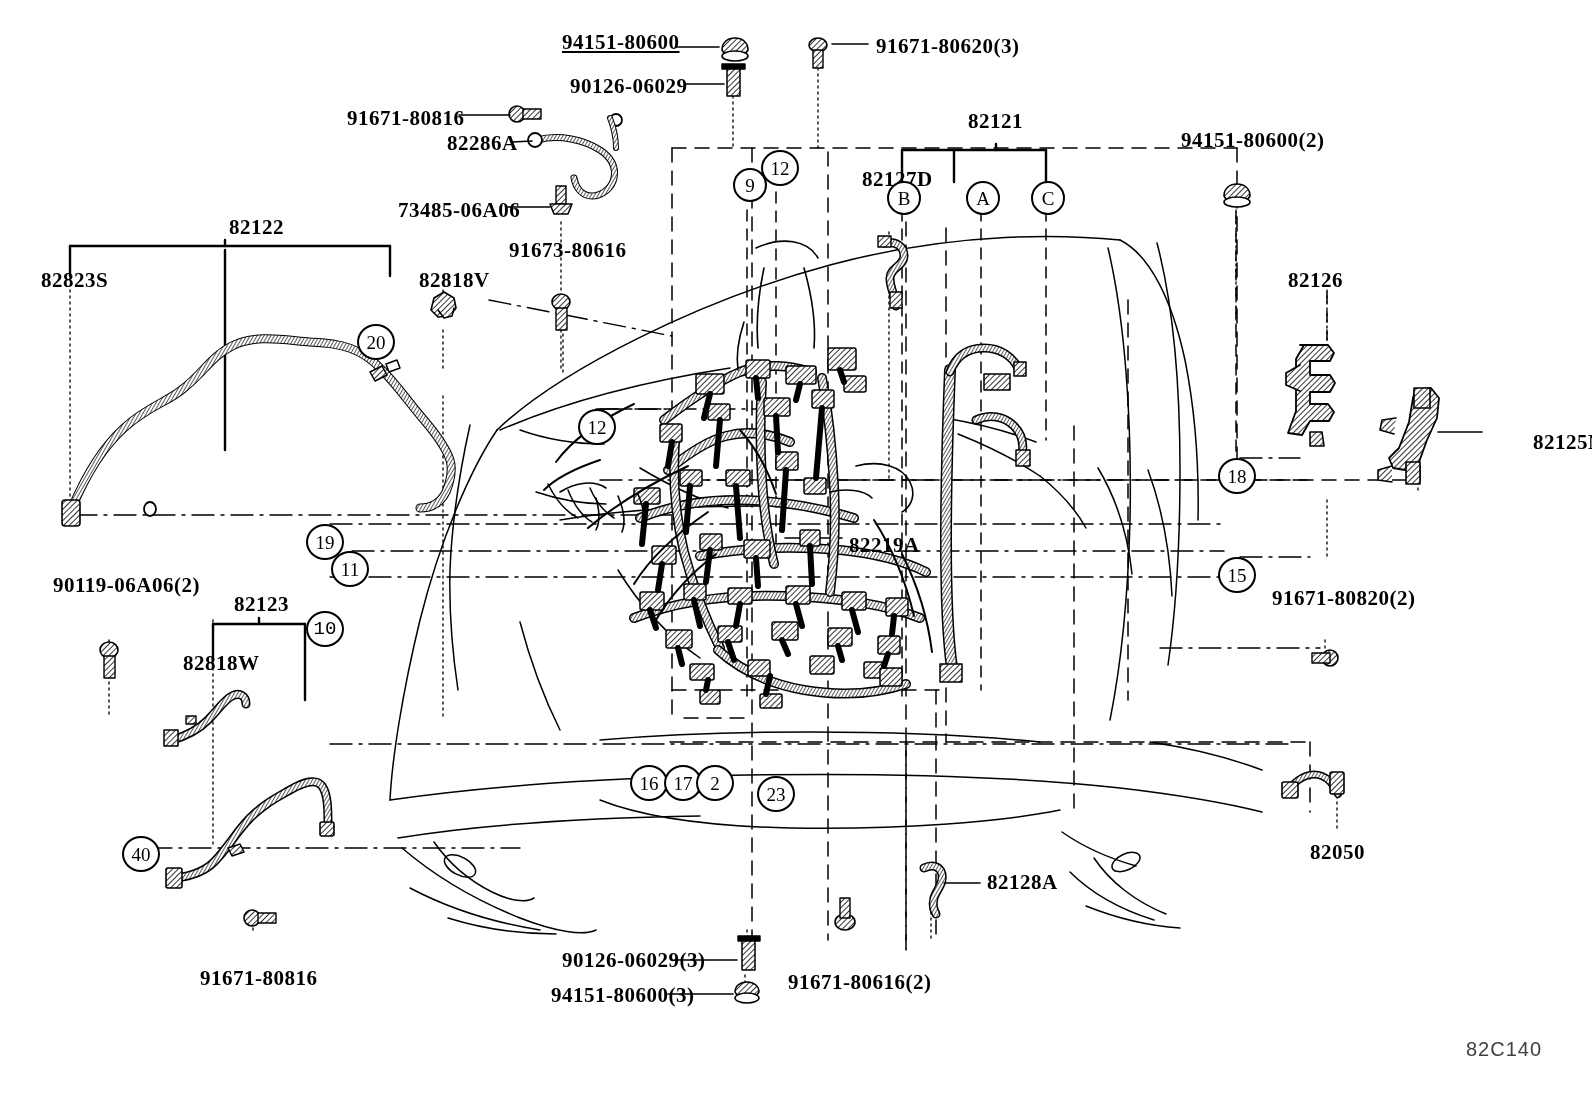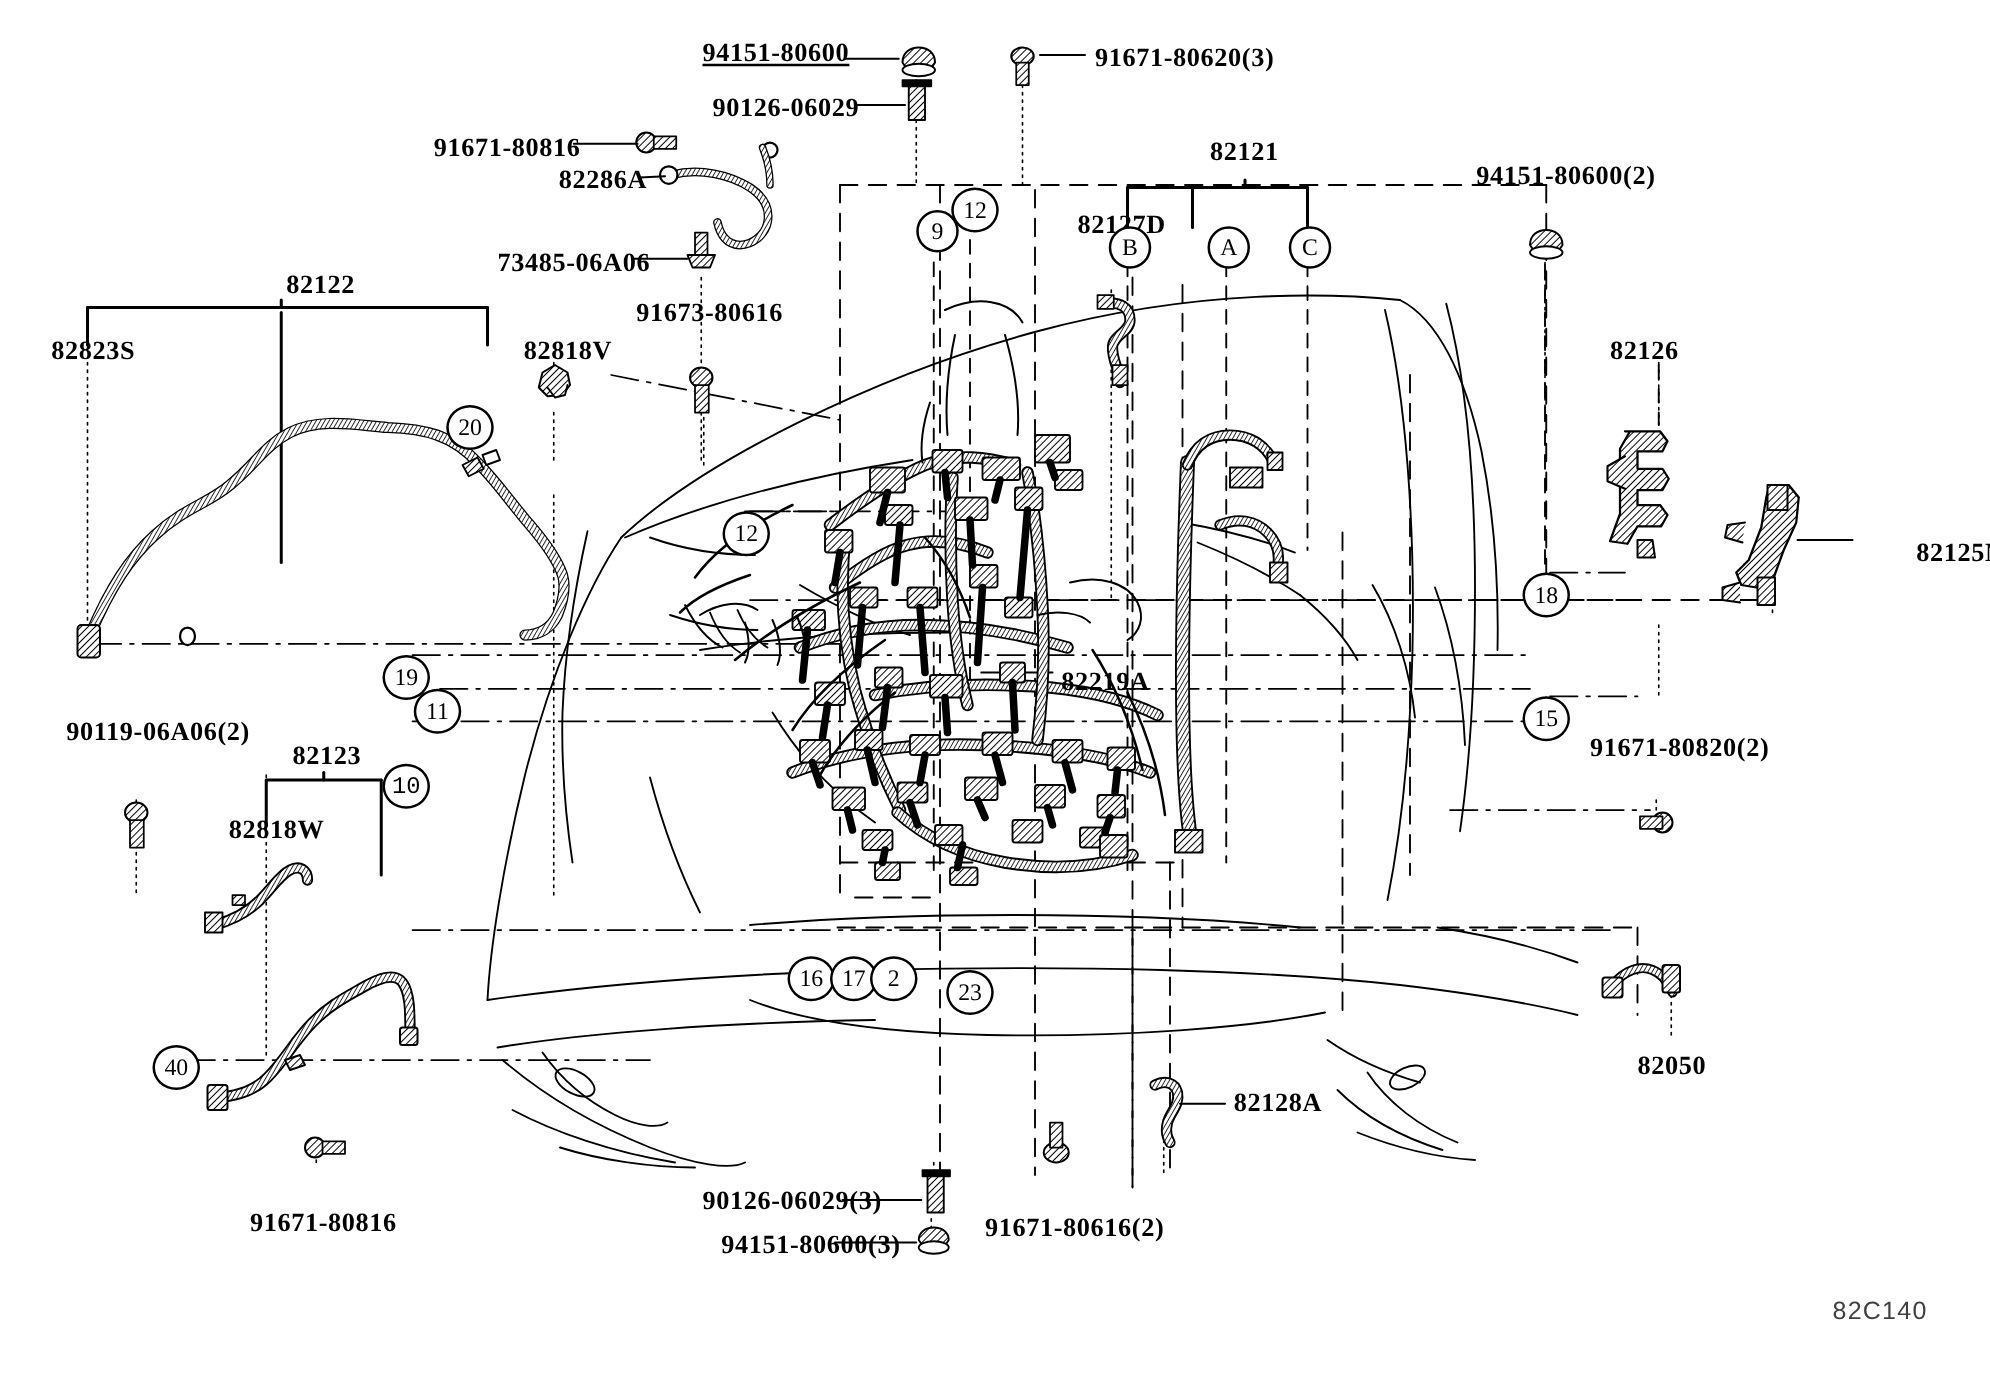--- a/index.html
+++ b/index.html
@@ -512,21 +512,21 @@
   <div class="lbl" style="left:849px;top:535px;">82219A</div>
   <div class="lbl" style="left:53px;top:575px;">90119-06A06(2)</div>
   <div class="lbl" style="left:234px;top:594px;">82123</div>
   <div class="lbl" style="left:1272px;top:588px;">91671-80820(2)</div>
   <div class="lbl" style="left:183px;top:653px;text-align:center;">82818W</div>
   <div class="lbl" style="left:987px;top:872px;">82128A</div>
   <div class="lbl" style="left:1310px;top:842px;">82050</div>
   <div class="lbl" style="left:562px;top:950px;">90126-06029(3)</div>
   <div class="lbl" style="left:200px;top:968px;">91671-80816</div>
   <div class="lbl" style="left:788px;top:972px;">91671-80616(2)</div>
-  <div class="lbl" style="left:551px;top:985px;margin-left:26px;">94151-80600(3)</div>
+  <div class="lbl" style="left:551px;top:985px;">94151-80600(3)</div>
 
   <div class="bub" style="left:733px;top:168px;">9</div>
   <div class="bub wide" style="left:761px;top:150px;">12</div>
   <div class="bub" style="left:887px;top:181px;">B</div>
   <div class="bub" style="left:966px;top:181px;">A</div>
   <div class="bub" style="left:1031px;top:181px;">C</div>
   <div class="bub wide" style="left:357px;top:324px;">20</div>
   <div class="bub wide" style="left:578px;top:409px;">12</div>
   <div class="bub wide" style="left:1218px;top:458px;">18</div>
   <div class="bub wide" style="left:306px;top:524px;">19</div>

